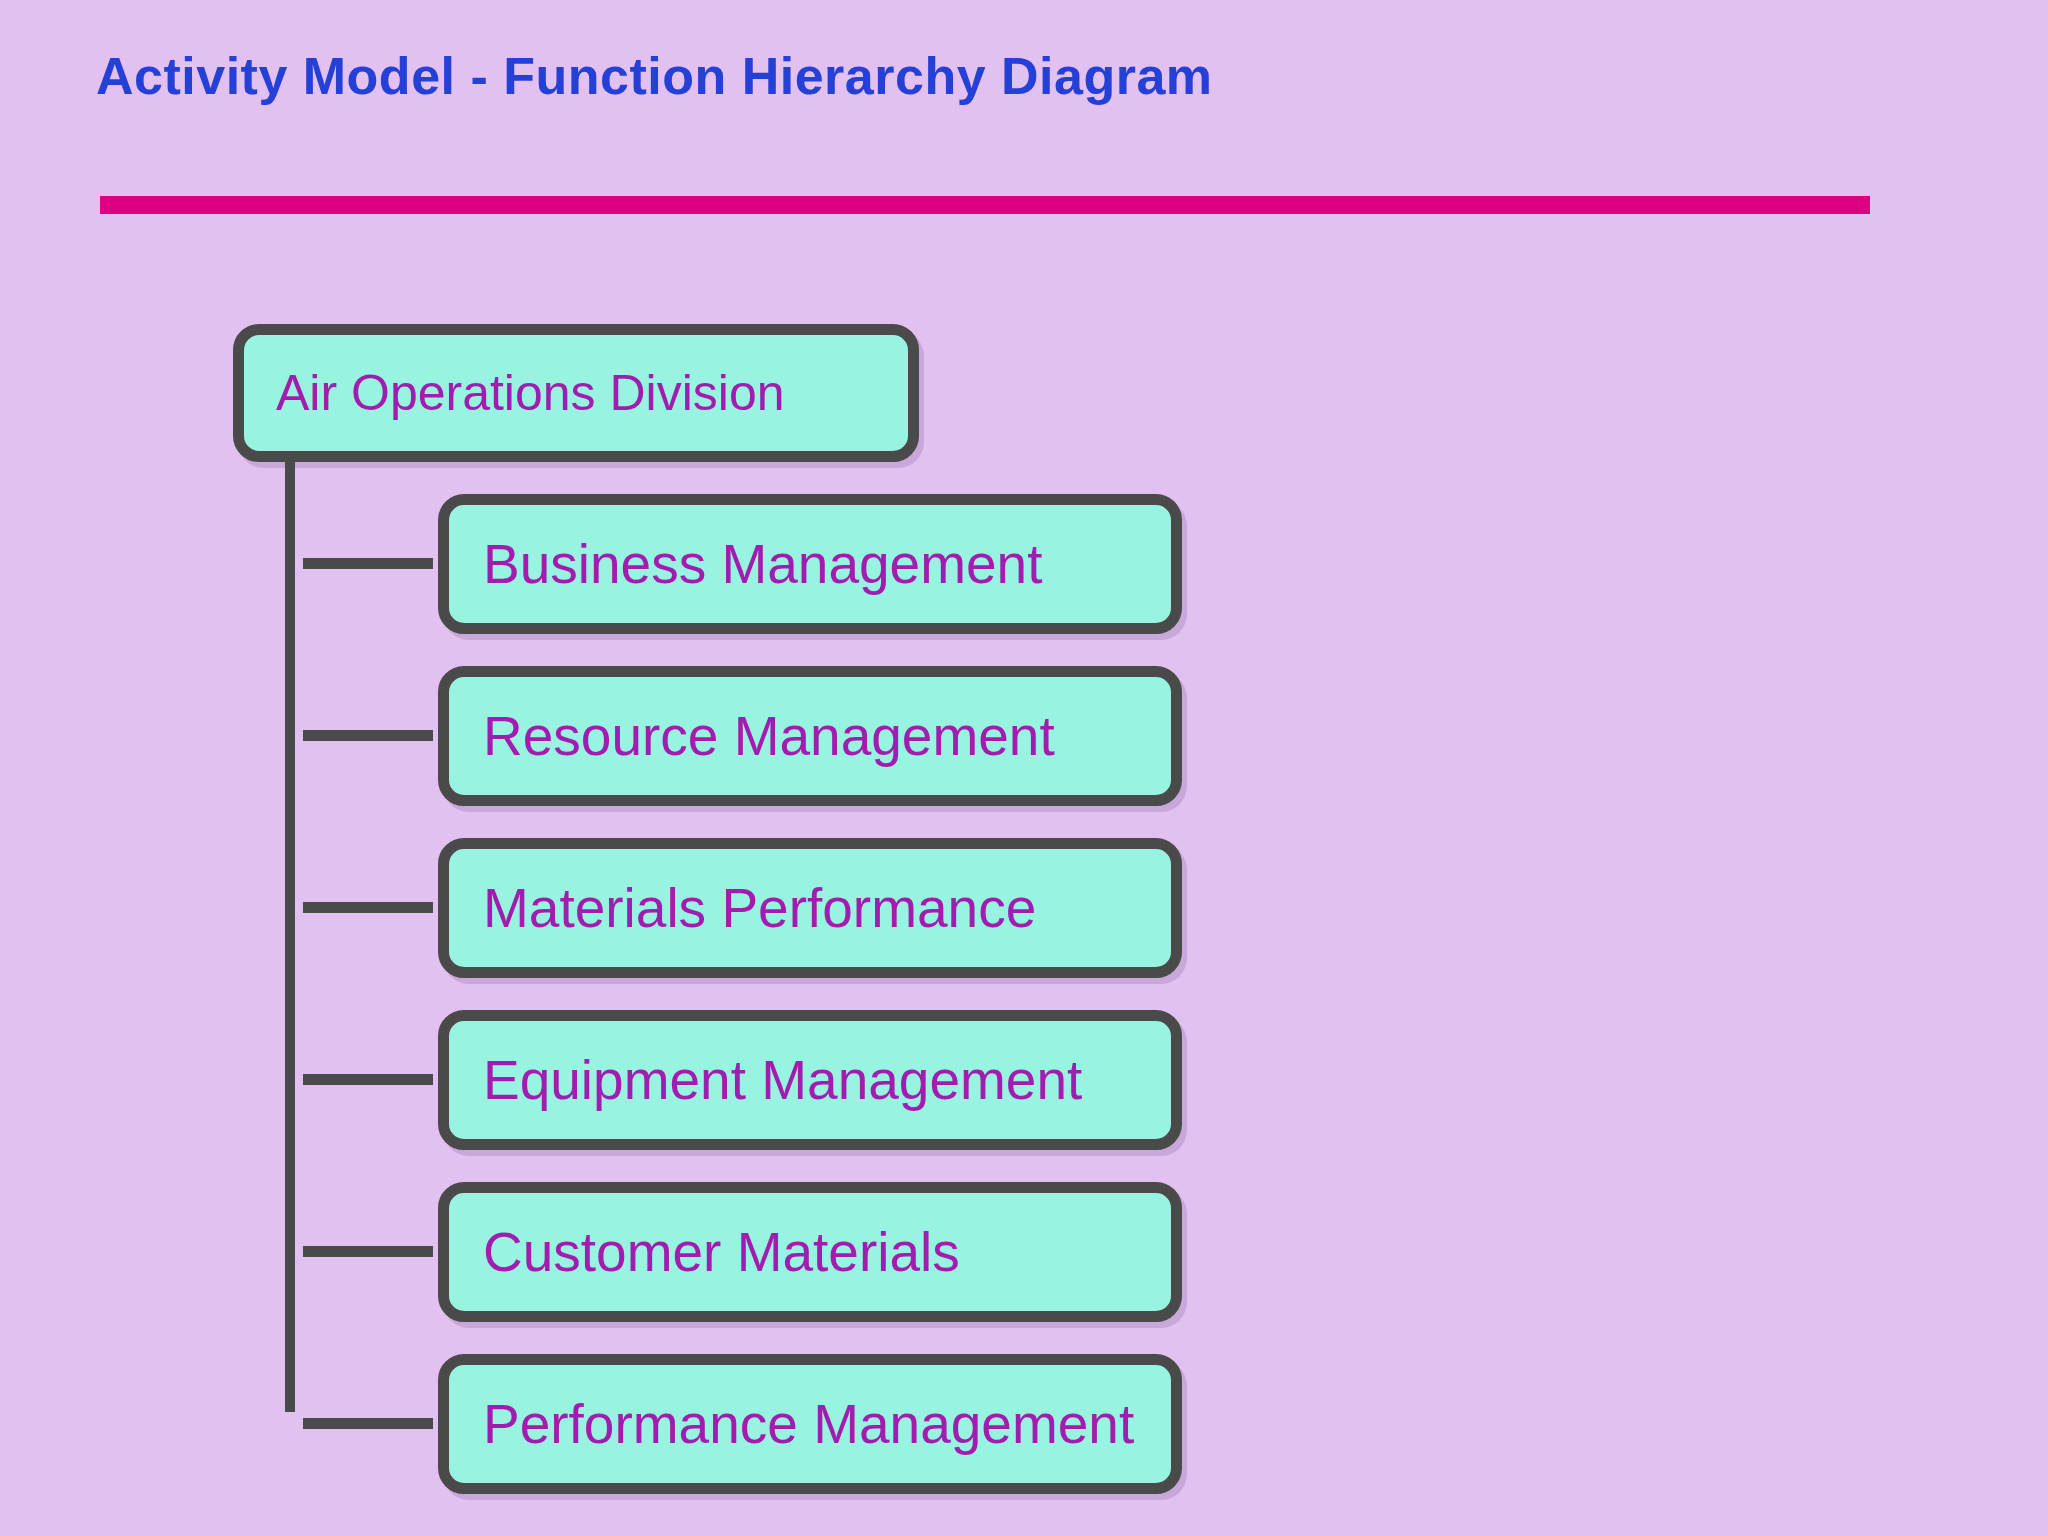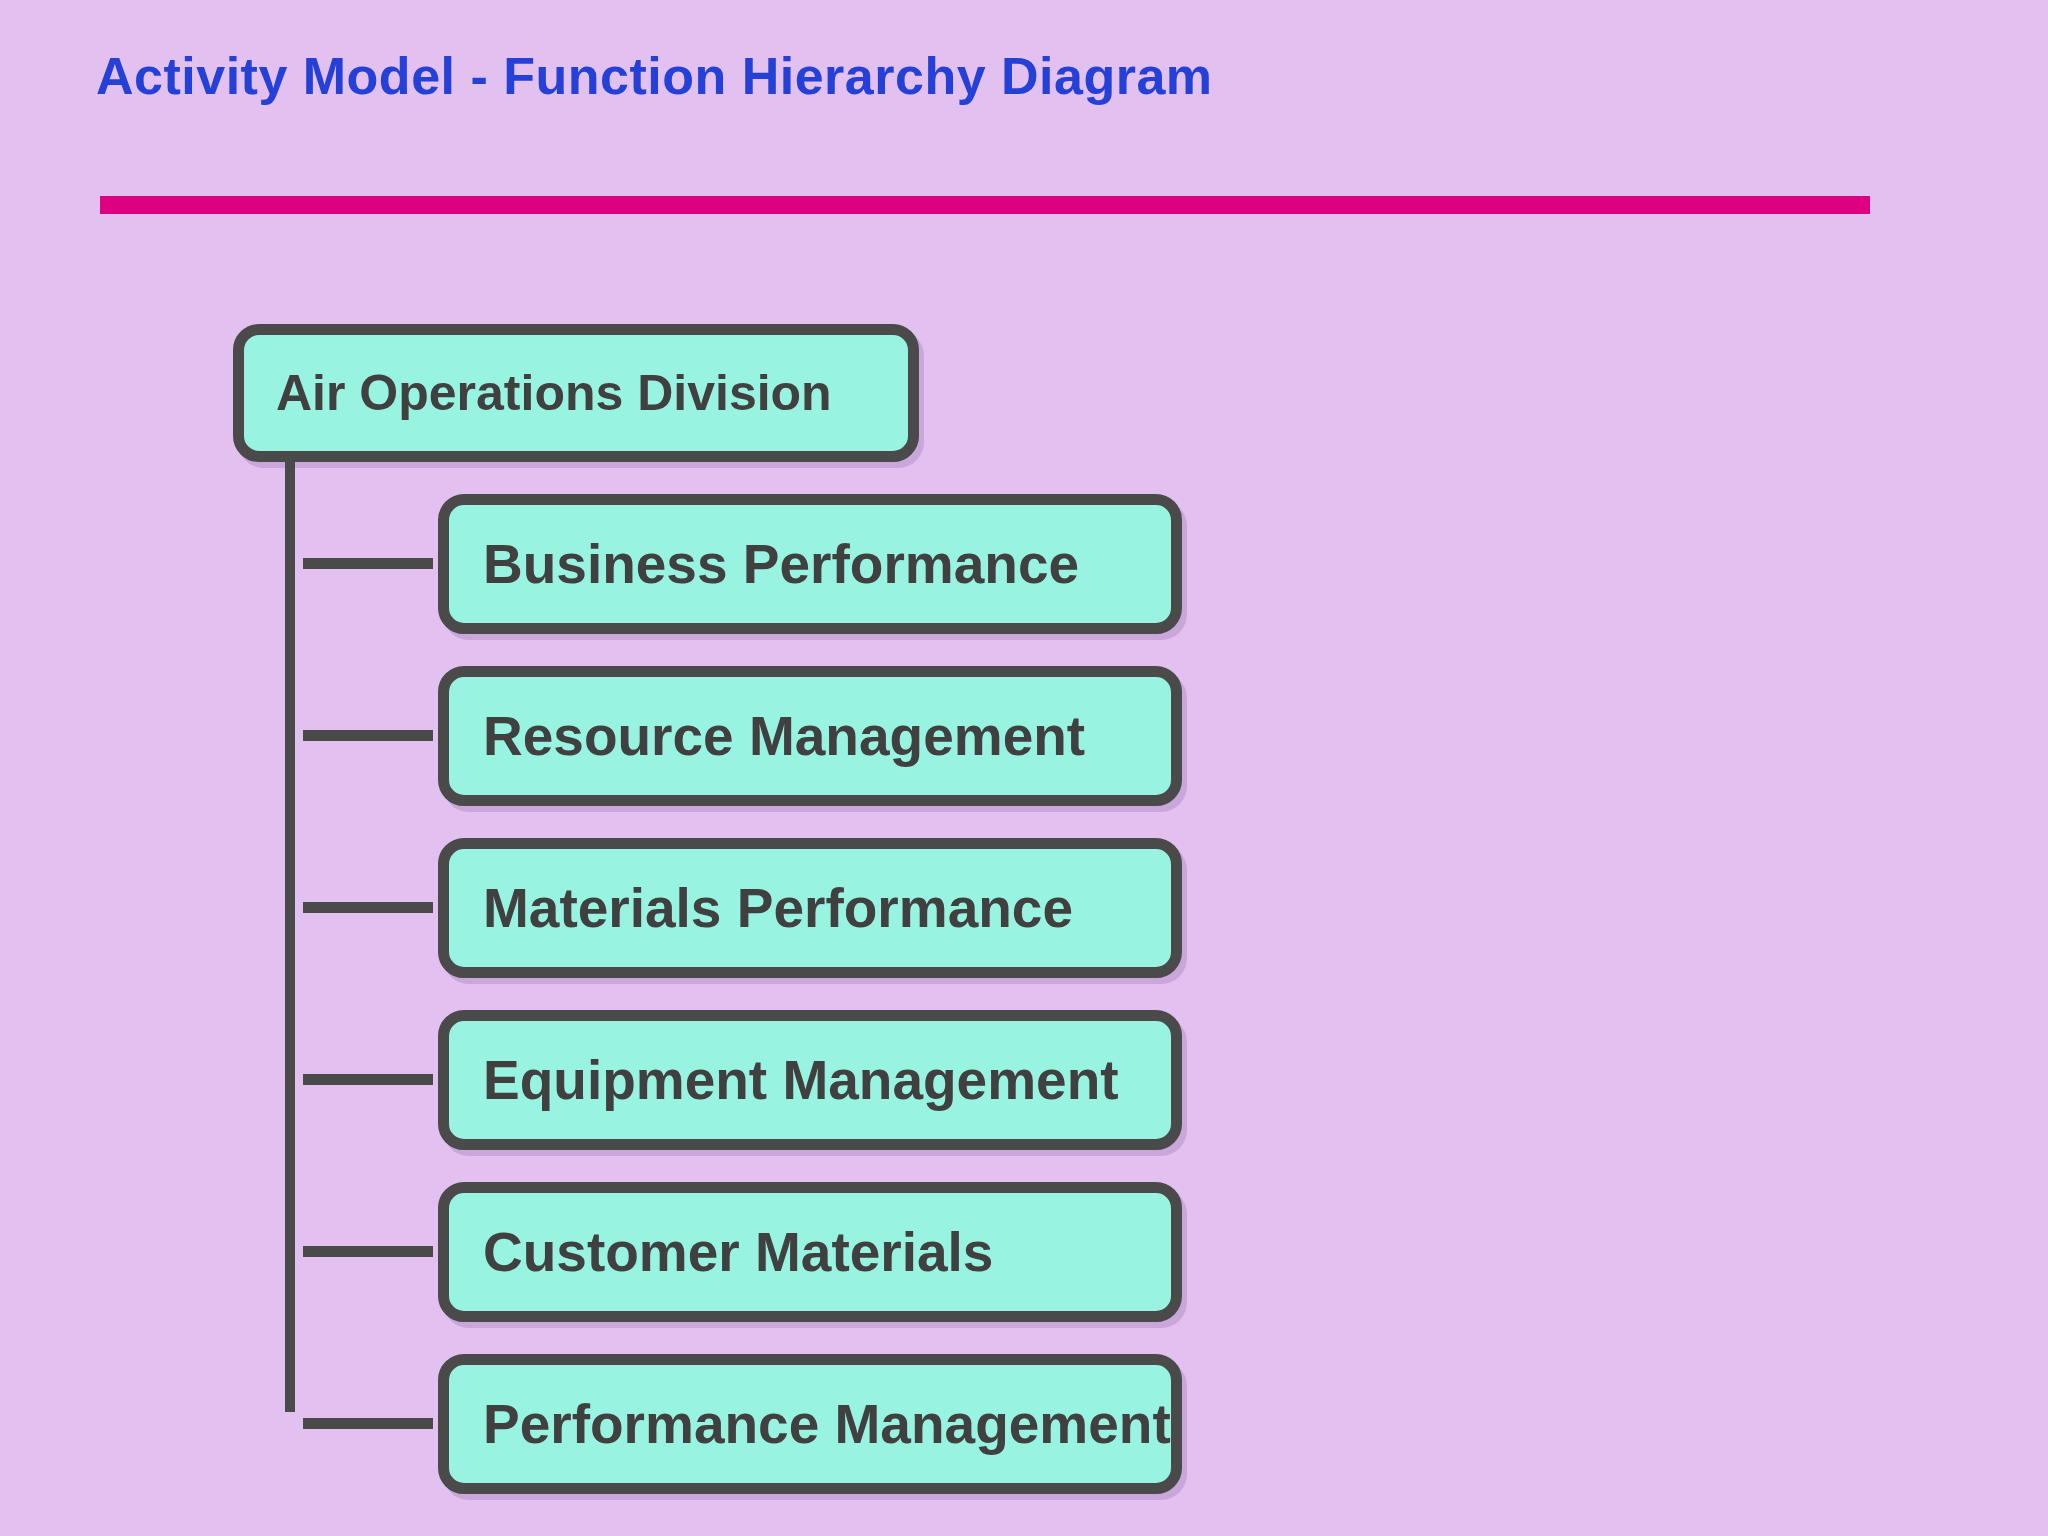--- a/index.html
+++ b/index.html
@@ -52,22 +52,22 @@
     position: absolute;
     background: #98f3e0;
     border: 11px solid #4a4a4a;
     border-radius: 26px;
     box-sizing: border-box;
     display: flex;
     align-items: center;
     box-shadow: 5px 6px 0 rgba(88, 56, 120, 0.18);
   }
   .box .label {
-    font-weight: bold;
-    color: #404040;
+    font-weight: normal;
+    color: #a21caf;
     white-space: nowrap;
   }
   .root-box {
     left: 233px;
     top: 324px;
     width: 686px;
     height: 138px;
   }
   .root-box .label {
     font-size: 50px;
@@ -98,21 +98,21 @@
   <div class="trunk"></div>
 
   <div class="stub" style="top:558px"></div>
   <div class="stub" style="top:730px"></div>
   <div class="stub" style="top:902px"></div>
   <div class="stub" style="top:1074px"></div>
   <div class="stub" style="top:1246px"></div>
   <div class="stub" style="top:1418px"></div>
 
   <div class="box child" style="top:494px">
-    <span class="label">Business Performance</span>
+    <span class="label">Business Management</span>
   </div>
   <div class="box child" style="top:666px">
     <span class="label">Resource Management</span>
   </div>
   <div class="box child" style="top:838px">
     <span class="label">Materials Performance</span>
   </div>
   <div class="box child" style="top:1010px">
     <span class="label">Equipment Management</span>
   </div>

